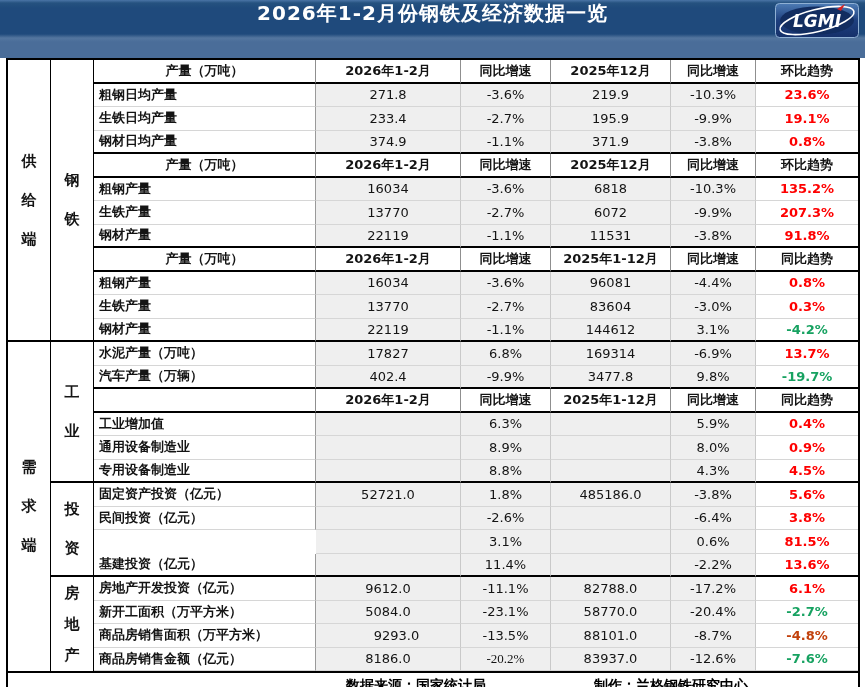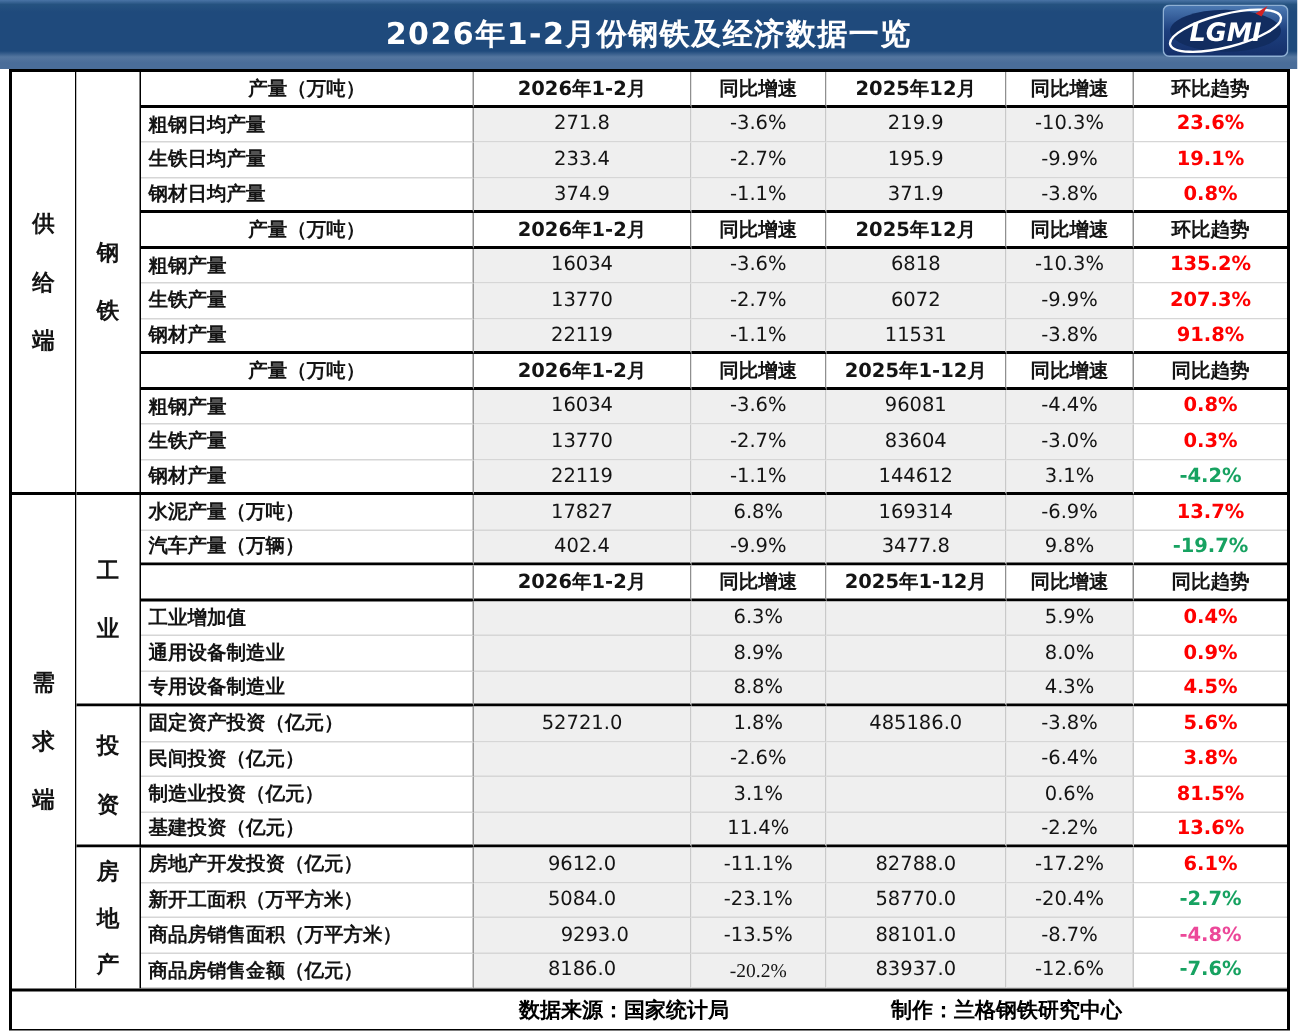--- a/index.html
+++ b/index.html
@@ -1,23 +1,23 @@
 <!DOCTYPE html>
 <html><head>
 <meta charset="utf-8">
 <style>
   * { box-sizing: border-box; margin: 0; padding: 0; }
   html, body { width: 865px; height: 687px; background: #ffffff; overflow: hidden;
     font-family: "DejaVu Sans", "Liberation Sans", sans-serif; }
 
   
-  .banner { position: relative; width: 865px; height: 46px;
+  .banner { position: relative; width: 865px; height: 58px;
     background: linear-gradient(180deg, #4a74a6 0px, #25527f 3px, #1f4a7c 8px,
                                 #1f4a7c 34px, #54769f 38px, #4a6d99 42px);
-    display: flex; align-items: center; justify-content: center; }
+    display: flex; align-items: flex-start; justify-content: center; }
   .banner-title { color: #ffffff; font-size: 20px; font-weight: 700; letter-spacing: 1px;
     padding-bottom: 2px; }
   .logo { position: absolute; right: 6px; top: 3px; width: 84px; height: 35px; }
 
   
   .frame { width: 854px; margin-left: 6px; border: 2px solid #000;
     border-bottom-width: 5px; background: #fff; }
   .grid { display: grid;
     grid-template-columns: 43px 43px 222px 145px 90px 120px 85px 102px;
     grid-auto-rows: 23.5px; width: 850px; }
@@ -184,21 +184,20 @@
         <div class="cell val" style="grid-area: 19 / 5;">1.8%</div>
         <div class="cell val" style="grid-area: 19 / 6;">485186.0</div>
         <div class="cell val" style="grid-area: 19 / 7;">-3.8%</div>
         <div class="cell trend lastcol" style="grid-area: 19 / 8; color: rgb(254, 0, 0);">5.6%</div>
         <div class="cell lbl" style="grid-area: 20 / 3;">民间投资（亿元）</div>
         <div class="cell val" style="grid-area: 20 / 4;"></div>
         <div class="cell val" style="grid-area: 20 / 5;">-2.6%</div>
         <div class="cell val" style="grid-area: 20 / 6;"></div>
         <div class="cell val" style="grid-area: 20 / 7;">-6.4%</div>
         <div class="cell trend lastcol" style="grid-area: 20 / 8; color: rgb(254, 0, 0);">3.8%</div>
-        <div class="cell lbl" style="grid-area: 21 / 3;">制造业投资（亿元）</div>
         <div class="cell val" style="grid-area: 21 / 4;"></div>
         <div class="cell val" style="grid-area: 21 / 5;">3.1%</div>
         <div class="cell val" style="grid-area: 21 / 6;"></div>
         <div class="cell val" style="grid-area: 21 / 7;">0.6%</div>
         <div class="cell trend lastcol" style="grid-area: 21 / 8; color: rgb(254, 0, 0);">81.5%</div>
         <div class="cell lbl tb" style="grid-area: 22 / 3;">基建投资（亿元）</div>
         <div class="cell val tb" style="grid-area: 22 / 4;"></div>
         <div class="cell val tb" style="grid-area: 22 / 5;">11.4%</div>
         <div class="cell val tb" style="grid-area: 22 / 6;"></div>
         <div class="cell val tb" style="grid-area: 22 / 7;">-2.2%</div>
@@ -213,21 +212,21 @@
         <div class="cell val" style="grid-area: 24 / 4;">5084.0</div>
         <div class="cell val" style="grid-area: 24 / 5;">-23.1%</div>
         <div class="cell val" style="grid-area: 24 / 6;">58770.0</div>
         <div class="cell val" style="grid-area: 24 / 7;">-20.4%</div>
         <div class="cell trend lastcol" style="grid-area: 24 / 8; color: rgb(23, 162, 97);">-2.7%</div>
         <div class="cell lbl" style="grid-area: 25 / 3;">商品房销售面积（万平方米）</div>
         <div class="cell val" style="grid-area: 25 / 4; padding-left: 17px;">9293.0</div>
         <div class="cell val" style="grid-area: 25 / 5;">-13.5%</div>
         <div class="cell val" style="grid-area: 25 / 6;">88101.0</div>
         <div class="cell val" style="grid-area: 25 / 7;">-8.7%</div>
-        <div class="cell trend lastcol" style="grid-area: 25 / 8; color: #ec4899;">-4.8%</div>
+        <div class="cell trend lastcol" style="grid-area: 25 / 8; color: #c2410c;">-4.8%</div>
         <div class="cell lbl" style="grid-area: 26 / 3;">商品房销售金额（亿元）</div>
         <div class="cell val" style="grid-area: 26 / 4;">8186.0</div>
         <div class="cell val" style="grid-area: 26 / 5; font-family: Liberation Serif, serif;">-20.2%</div>
         <div class="cell val" style="grid-area: 26 / 6;">83937.0</div>
         <div class="cell val" style="grid-area: 26 / 7;">-12.6%</div>
         <div class="cell trend lastcol" style="grid-area: 26 / 8; color: rgb(23, 162, 97);">-7.6%</div>
         <div class="cell side tb" style="grid-area: 1 / 1 / 13;">
           <span>供</span>
           <span>给</span>
           <span>端</span>

